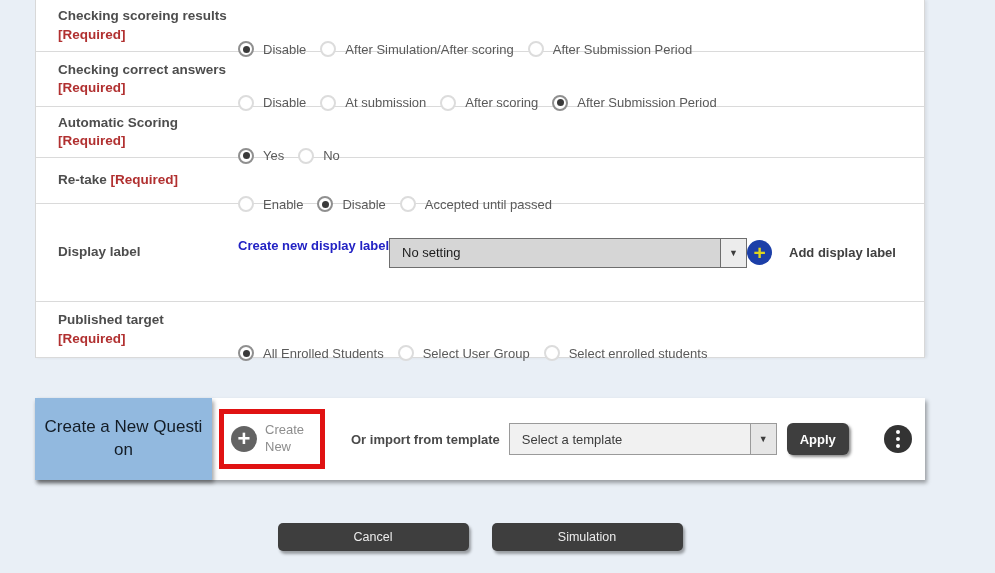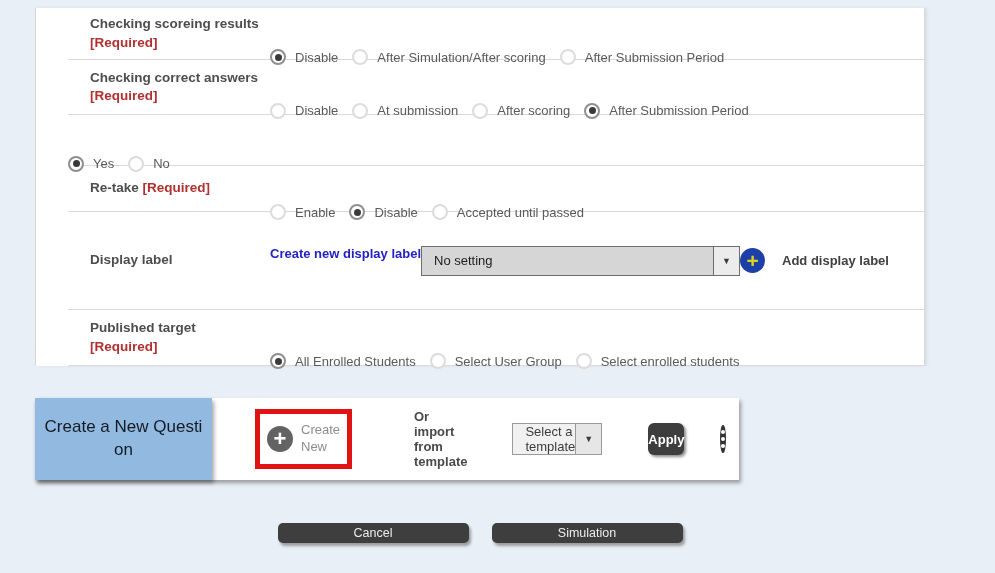--- a/index.html
+++ b/index.html
@@ -6,25 +6,24 @@
   html,body { width:995px; height:573px; }
   body {
     background:#e9eff6;
     font-family:"Liberation Sans", sans-serif;
     position:relative;
     overflow:hidden;
   }
 
   
   .card {
-    position:absolute; left:35px; top:8px; width:890px;
+    position:absolute; left:35px; top:0; width:890px;
     background:#fff;
     border-left:1px solid #d8d8d8; border-right:1px solid #d8d8d8;
     box-shadow:2px 0 3px rgba(0,0,0,0.07);
-    padding-left:32px;
   }
   .row { display:flex; align-items:center; border-bottom:1px solid #dadada; background:#fff; }
   .row.h1{height:52px}.row.h2{height:55px}.row.h3{height:51px}
   .row.h4{height:46px}.row.h5{height:98px}.row.h6{height:56px}
   .lbl {
     width:202px; padding-left:22px; padding-right:10px;
     font-size:13.5px; font-weight:bold; color:#4d4d4d; line-height:1.35;
   }
   .req { color:#b13030; font-weight:bold; }
   .content { flex:1; display:flex; align-items:center; }
@@ -42,36 +41,35 @@
 
   
   .dl-stack { display:flex; flex-direction:row; }
   .dl-link { font-size:13px; font-weight:bold; color:#2222c4; text-decoration:none; margin-bottom:5px; cursor:pointer; }
   .select { display:flex; align-items:stretch; border:1px solid #6e6e6e; height:30px; background:#d6d6d6; cursor:pointer; }
   .select .stext { flex:1; display:flex; align-items:center; padding-left:12px; font-size:13px; color:#1c1c1c; }
   .select .sarrow {
     width:26px; display:flex; align-items:center; justify-content:center;
     border-left:1px solid #6e6e6e; background:#ececec; color:#3c3c3c; font-size:9px;
   }
-  .select.nm { width:319px; }
+  .select.nm { width:358px; }
   .addrow { display:flex; align-items:center; cursor:pointer; }
   .addcircle {
     width:25px; height:25px; border-radius:50%; background:#1c3fa8;
     color:#ded41d; font-size:21px; font-weight:bold;
     display:flex; align-items:center; justify-content:center; line-height:1;
     margin-right:17px; flex:none;
   }
   .addlbl { font-size:13px; font-weight:bold; color:#404040; }
 
   
   .qsec {
-    position:absolute; left:35px; top:398px; width:704px; height:82px;
+    position:absolute; left:35px; top:398px; width:890px; height:82px;
     background:#fff; display:flex; align-items:center;
     box-shadow:2px 3px 4px rgba(0,0,0,0.35);
-    gap:36px;
   }
   .qtitle {
     width:177px; height:82px; flex:none; background:#92b9df;
     display:flex; align-items:center; justify-content:center;
     box-shadow:2px 3px 4px rgba(0,0,0,0.35);
   }
   .qtitle-text {
     width:158px; font-size:17px; color:#131c26; text-align:center;
     word-break:break-all; line-height:1.35;
   }
@@ -103,21 +101,21 @@
     justify-content:center; gap:2.5px; cursor:pointer;
   }
   .kebab i { width:4.5px; height:4.5px; border-radius:50%; background:#fff; }
 
   
   .footer {
     position:absolute; left:35px; top:523px; width:890px;
     display:flex; justify-content:center; gap:23px;
   }
   .fbtn {
-    width:191px; height:20px; border:none; border-radius:5px;
+    width:191px; height:28px; border:none; border-radius:5px;
     background:#3e3e3e; color:#ececec; font-size:12.5px;
     box-shadow:2px 3px 3px rgba(0,0,0,0.35); cursor:pointer;
     font-family:"Liberation Sans", sans-serif;
   }
 </style>
 </head>
 <body>
 
 <div class="card">
 
@@ -161,20 +159,24 @@
         <span class="optlbl">After scoring</span>
       </span>
       <span class="opt">
         <span class="radio sel"></span>
         <span class="optlbl">After Submission Period</span>
       </span>
     </div>
   </div>
 
   <div class="row h3">
+    <div class="lbl">
+      <span>Automatic Scoring</span>
+      <span class="req">[Required]</span>
+    </div>
     <div class="content">
       <span class="opt">
         <span class="radio sel"></span>
         <span class="optlbl">Yes</span>
       </span>
       <span class="opt">
         <span class="radio"></span>
         <span class="optlbl">No</span>
       </span>
     </div>

